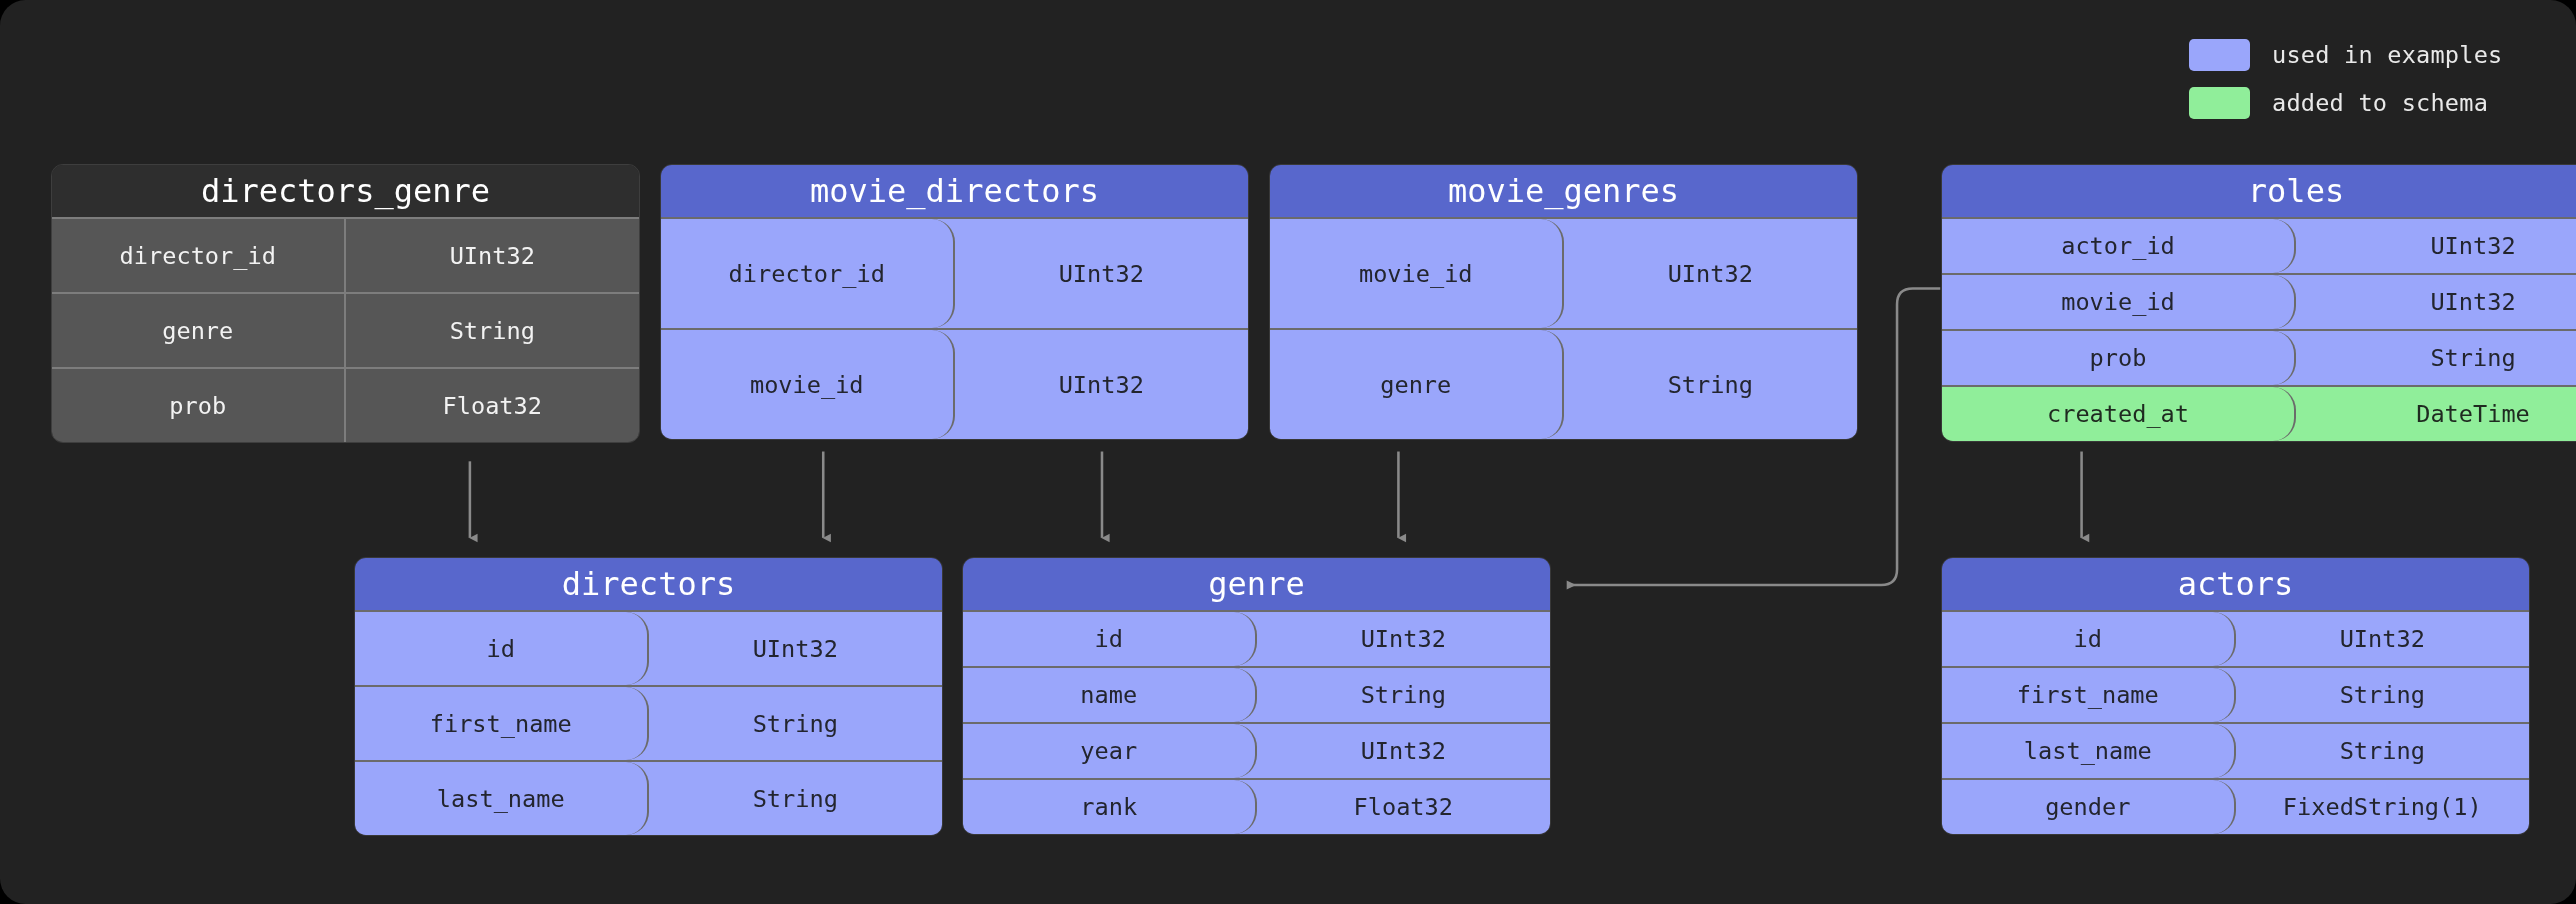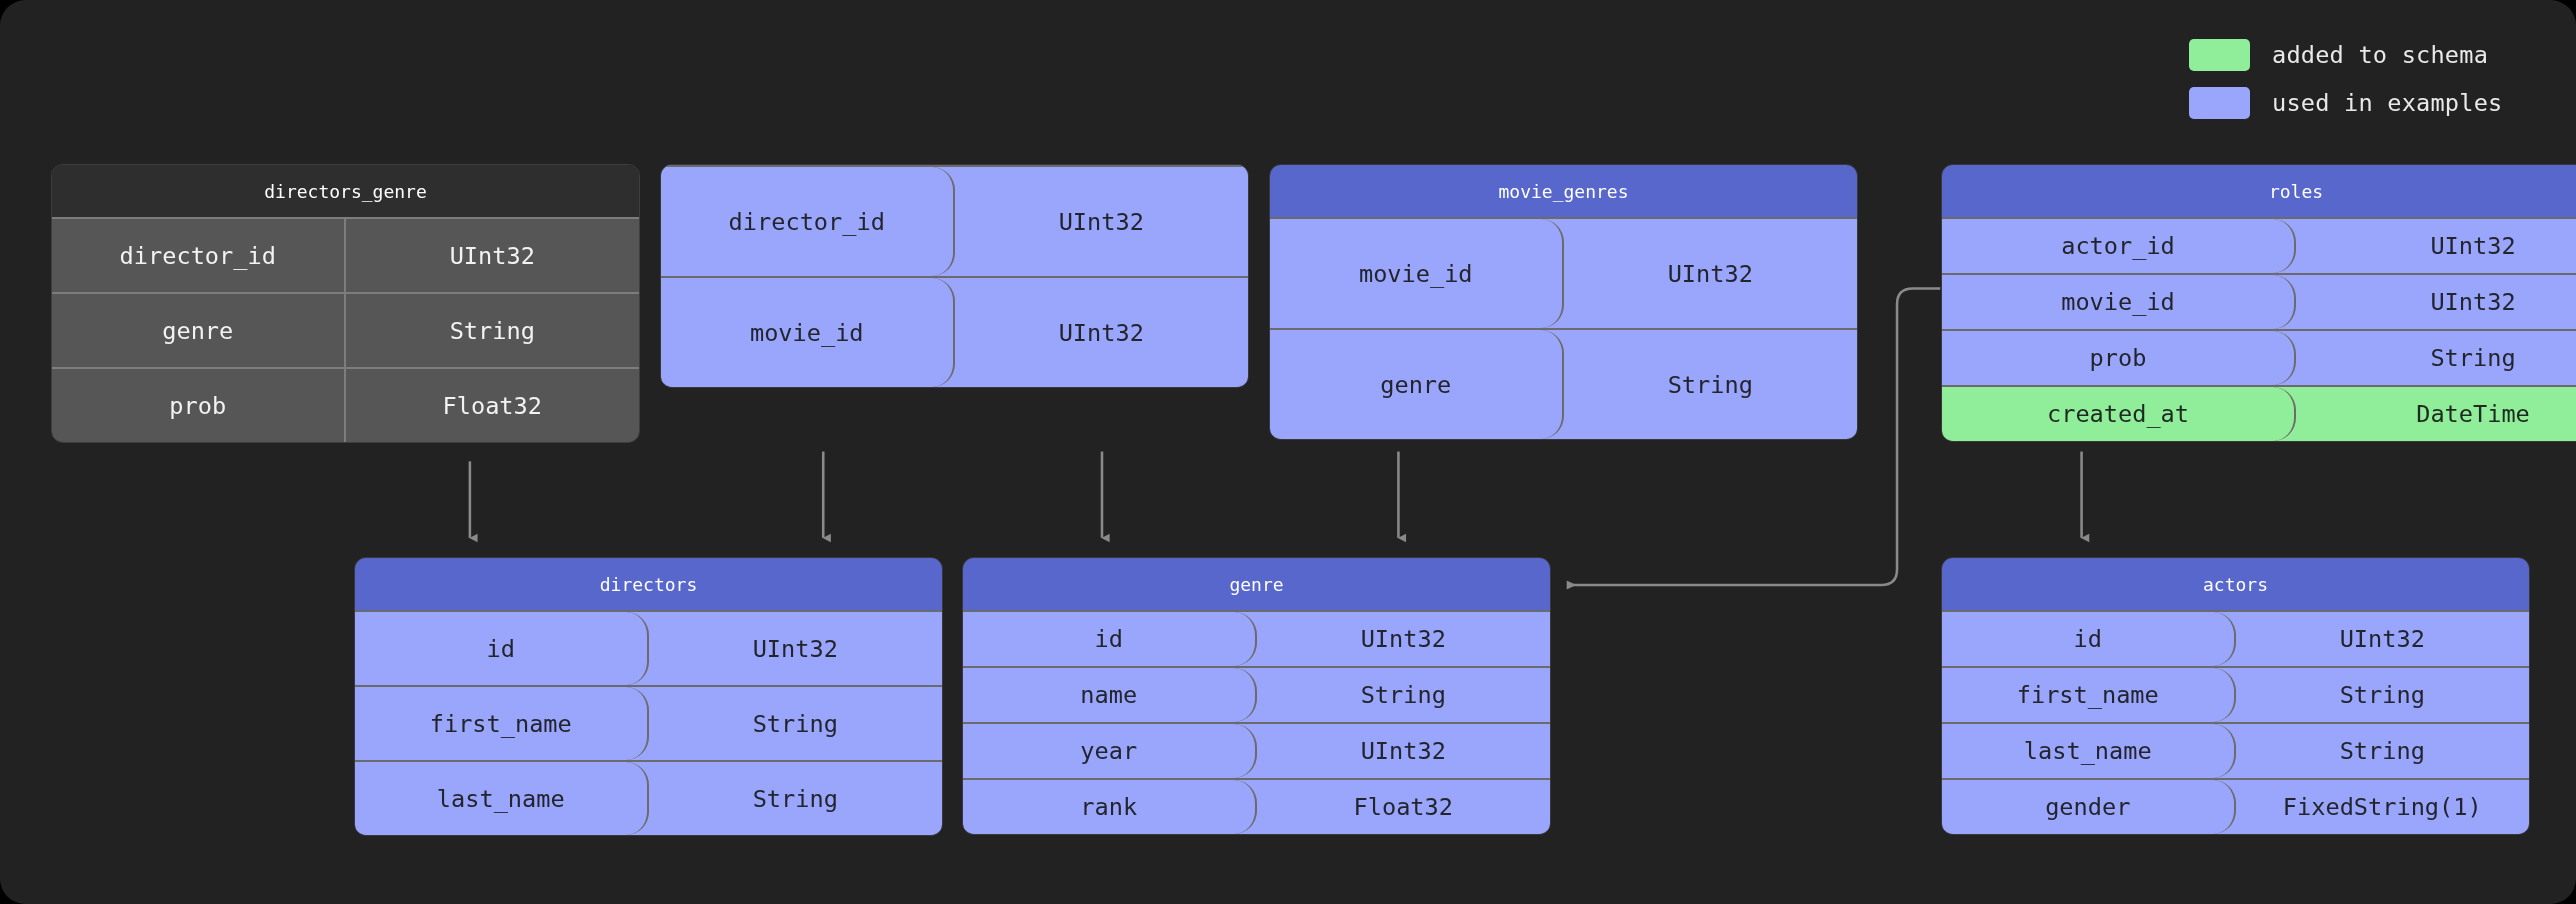--- a/index.html
+++ b/index.html
@@ -56,21 +56,21 @@
   .table {
     position: absolute;
     border-radius: 11.8px;
     overflow: hidden;
     box-sizing: border-box;
     border: 1px solid rgba(255,255,255,0.10);
   }
   .table-title {
     text-align: right;
     color: #ffffff;
-    font-size: 18px;
+    font-size: 32px;
     display: flex;
     align-items: center;
     justify-content: center;
     box-sizing: border-box;
   }
   .table-rows {
     display: flex;
     flex-direction: column;
   }
   .trow {
@@ -137,26 +137,26 @@
     letter-spacing: 1px;
   }
 </style>
 </head>
 <body>
 
 <div id="canvas">
 
   <div id="legend">
     <div class="legend-row">
+      <div class="legend-swatch" style="background:#9aa6fb;"></div>
+      <div class="legend-label">used in examples</div>
+    </div>
+    <div class="legend-row">
       <div class="legend-swatch" style="background:#90ee9a;"></div>
       <div class="legend-label">added to schema</div>
-    </div>
-    <div class="legend-row">
-      <div class="legend-swatch" style="background:#9aa6fb;"></div>
-      <div class="legend-label">used in examples</div>
     </div>
   </div>
 
   <svg id="links" viewBox="0 0 2623 921">
     <defs>
       <marker id="arrow-down" markerWidth="10" markerHeight="10" refX="4.6" refY="8.4" orient="auto" markerUnits="userSpaceOnUse">
         <path d="M0.4,0.6 L9,0.6 L4.7,9 Z" fill="#8a8a8a"></path>
       </marker>
       <marker id="arrow-left" markerWidth="11" markerHeight="11" refX="9.6" refY="5.2" orient="auto" markerUnits="userSpaceOnUse">
         <path d="M10.2,0.6 L10.2,9.8 L0.6,5.2 Z" fill="#8a8a8a"></path>
@@ -191,20 +191,21 @@
         <div class="tcell type">String</div>
       </div>
       <div class="trow" style="height:75px;">
         <div class="tcell name">prob</div>
         <div class="tcell type">Float32</div>
       </div>
     </div>
   </div>
 
   <div class="table t-blue" style="left:660px; top:164px; width:589px;">
+    <div class="table-title" style="height:52px;">movie_directors</div>
     <div class="table-rows">
       <div class="trow" style="height:111px;">
         <div class="tcell name">director_id</div>
         <div class="tcell type">UInt32</div>
       </div>
       <div class="trow" style="height:111px;">
         <div class="tcell name">movie_id</div>
         <div class="tcell type">UInt32</div>
       </div>
     </div>

